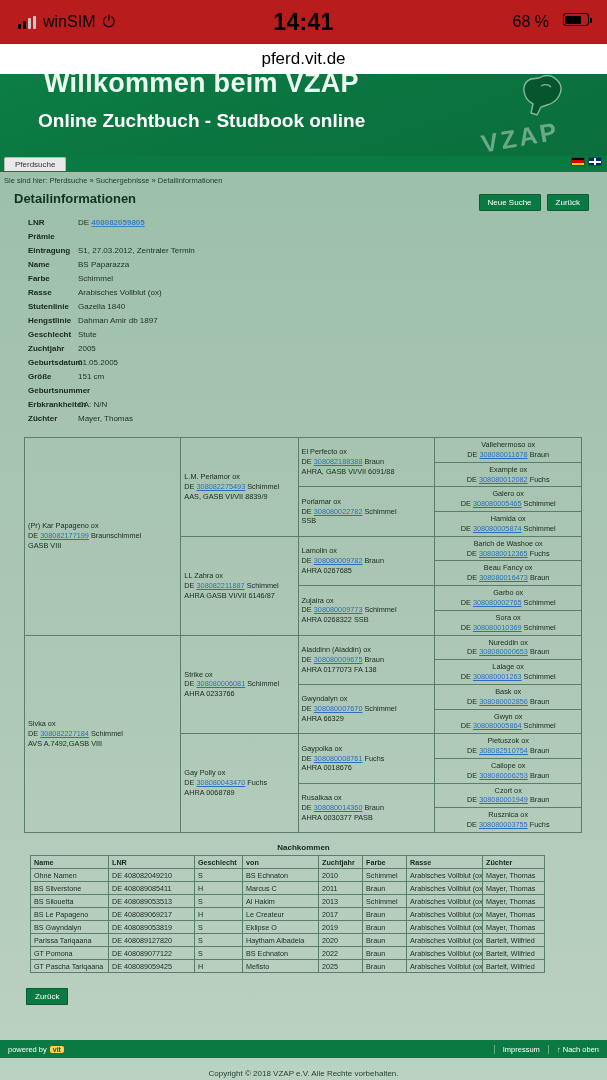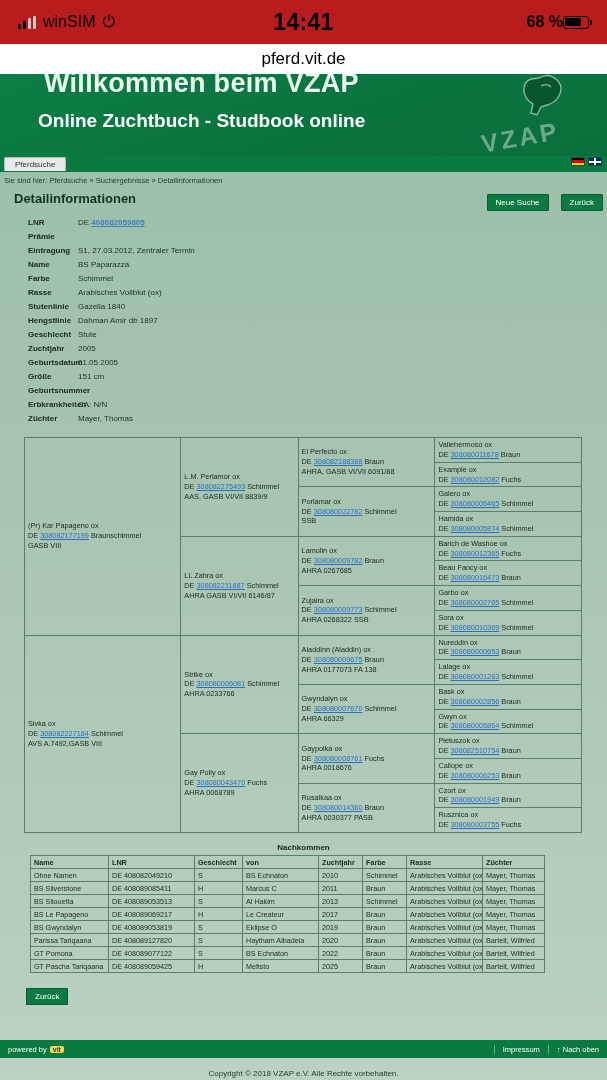--- a/index.html
+++ b/index.html
@@ -11,21 +11,21 @@
     overflow:hidden;
   }
 
   
   .statusbar {
     height:44px; display:flex; align-items:center;
     padding:0 18px; background:#b91c1c;
   }
   .sb-left { display:flex; align-items:center; gap:7px; flex:1; }
   .sb-center { flex:1; text-align:center; font-size:23px; font-weight:bold; color:#000; letter-spacing:0.3px;}
-  .sb-right { flex:1; display:flex; align-items:center; justify-content:flex-end; gap:0;font-weight:bold; }
+  .sb-right { flex:1; display:flex; align-items:flex-start; justify-content:flex-end; gap:14px; }
   .signal { display:flex; align-items:flex-end; gap:2px; height:13px; }
   .signal i { display:block; width:3px; background:#000; border-radius:1px; }
   .signal i:nth-child(1){height:5px;}
   .signal i:nth-child(2){height:8px;}
   .signal i:nth-child(3){height:11px;background:#c7c7c7;}
   .signal i:nth-child(4){height:13px;background:#c7c7c7;}
   .carrier { font-size:16px; color:#000; }
   .wifi { font-size:16px; }
   .batt-text { font-size:16px; color:#000; }
   .batt { width:26px; height:13px; border:1.5px solid #000; border-radius:3px; position:relative; }
@@ -86,21 +86,21 @@
   
   .content {
     background:#9fc0ab;
     background-image:linear-gradient(180deg,#9dc0aa 0%,#a6c4b0 30%,#b2cbba 70%,#bcd2c3 100%);
     height:924px; position:relative; padding:0;
   }
 
   .breadcrumb { font-size:7.5px; color:#1d3a2a; padding:4px 8px 2px 4px; }
   .detail-h { font-size:13px; font-weight:bold; color:#10331f; padding:4px 0 3px 14px; }
 
-  .btnrow { position:absolute; right:4px; top:22px; display:flex; gap:12px; }
+  .btnrow { position:absolute; right:18px; top:22px; display:flex; gap:6px; }
   .gbtn {
     background:#0a7a42; color:#fff; font-size:8px; padding:3px 8px;
     border:1px solid #0a5c33; border-radius:1px;
   }
 
   
   .kv { padding:6px 0 4px 0; }
   .kv-row { display:flex; font-size:8px; color:#1b2f22; padding:2.5px 0; }
   .kv-k { width:78px; padding-left:28px; font-weight:bold; color:#16271c; }
   .kv-v { flex:1; }
@@ -117,21 +117,21 @@
   }
   .ped td {
     border:1px solid #5b7e68;
     font-size:7.3px; color:#17291d;
     padding:2px 3px; vertical-align:middle;
     line-height:1.35;
   }
   .ped .c1 { width:128px; }
   .ped .c2 { width:96px; }
   .ped .c3 { width:112px; }
-  .ped .c4 { width:120px; }
+  .ped .c4 { width:120px;text-align:center; }
   .nm { display:block; }
   .sm { display:block; }
 
   
   .nachk-title { text-align:center; font-size:8px; font-weight:bold; color:#16281d; margin-top:10px;}
   .nach {
     margin:3px 30px 0 30px; width:514px;
     border-collapse:collapse; table-layout:fixed;
   }
   .nach th, .nach td {

